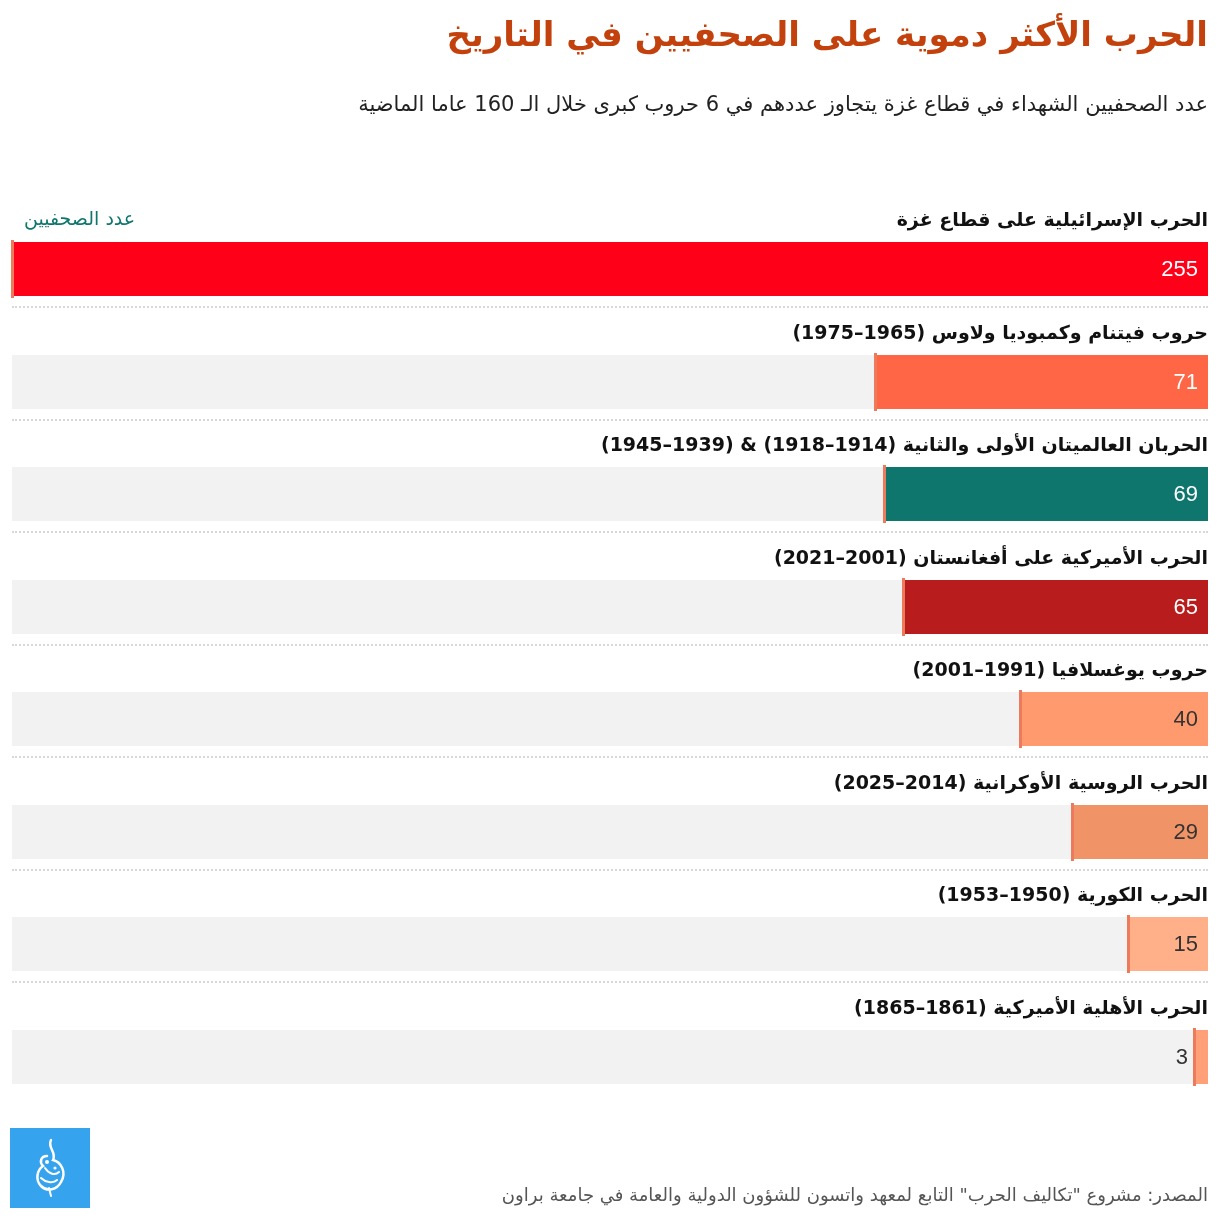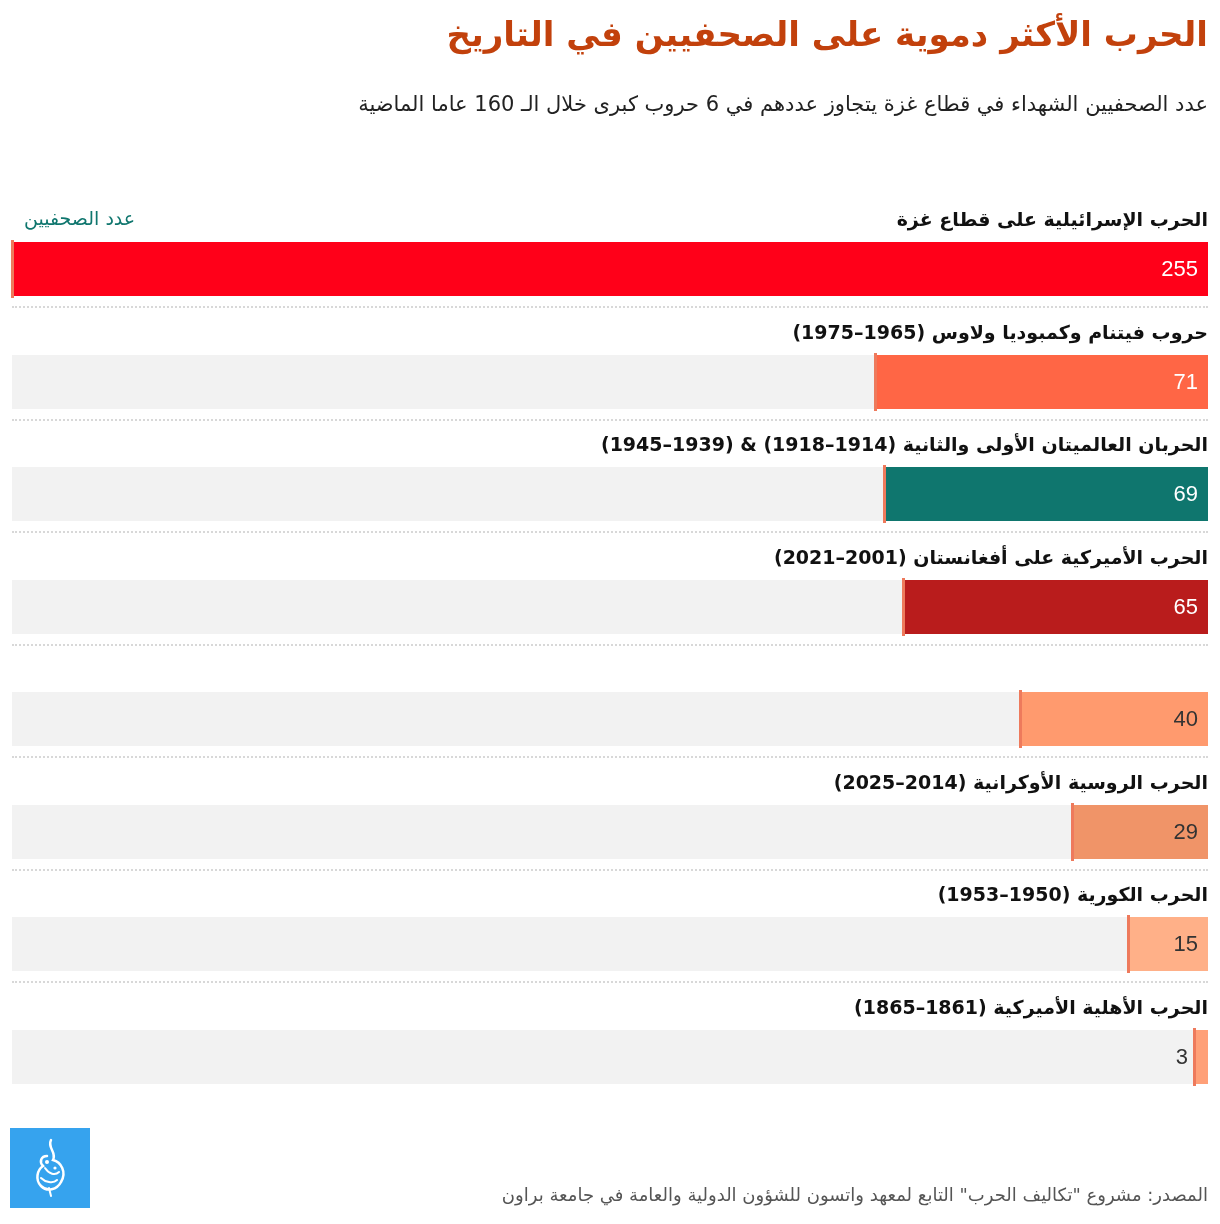--- a/index.html
+++ b/index.html
@@ -95,20 +95,21 @@
     <div class="row-label">الحرب الأميركية على أفغانستان (2001–2021)</div>
     <div class="track">
       <div class="bar" style="width: 25.49%; background: #b91c1c;">
         <div class="bar-edge"></div>
         <span class="bar-value" style="color: rgb(255, 255, 255);">65</span>
       </div>
     </div>
     <div class="sep"></div>
   </div>
   <div class="row">
+    <div class="row-label">حروب يوغسلافيا (1991–2001)</div>
     <div class="track">
       <div class="bar" style="width: 15.69%; background: rgb(255, 154, 110); margin-left: 30px;">
         <div class="bar-edge"></div>
         <span class="bar-value" style="color: rgb(51, 51, 51);">40</span>
       </div>
     </div>
     <div class="sep"></div>
   </div>
   <div class="row">
     <div class="row-label">الحرب الروسية الأوكرانية (2014–2025)</div>

